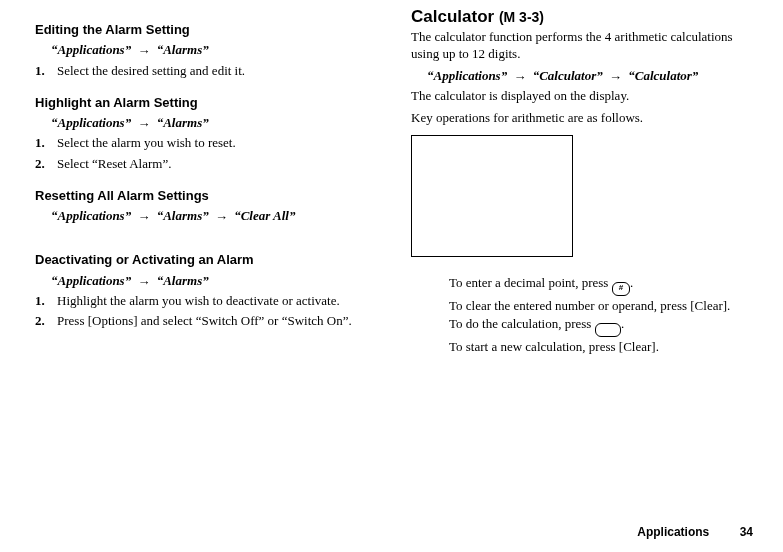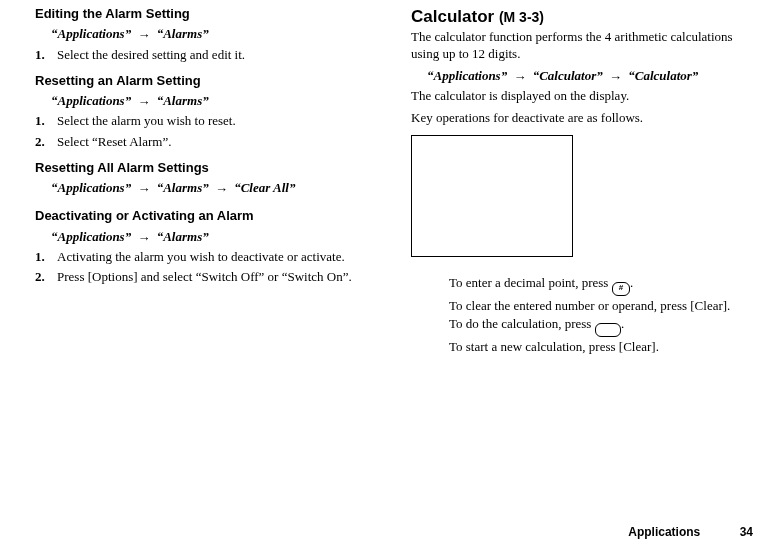--- a/index.html
+++ b/index.html
@@ -24,21 +24,21 @@
     display: flex;
     gap: 36px;
   }
   .col {
     width: 340px;
   }
   .heading-bold {
     font-family: Arial, Helvetica, sans-serif;
     font-weight: bold;
     font-size: 13px;
-    margin: 0 0 4px 0;
+    margin: 16px 0 4px 0;
   }
   .big-heading {
     font-family: Arial, Helvetica, sans-serif;
     font-weight: bold;
     font-size: 17px;
     margin: 0 0 2px 0;
     white-space: nowrap;
   }
   .menu-ref {
     font-family: Arial, Helvetica, sans-serif;
@@ -107,21 +107,21 @@
   }
   .footer {
     position: absolute;
     right: 30px;
     bottom: 12px;
     font-family: Arial, Helvetica, sans-serif;
     font-size: 12px;
   }
   .footer .fname {
     font-weight: bold;
-    margin-right: 36px;
+    margin-right: 27px;
   }
   .footer .fpage {
     font-weight: bold;
   }
   .spacer-sm { height: 8px; }
 </style>
 </head>
 <body>
 
 <div class="page">
@@ -135,21 +135,21 @@
         <span class="arrow">→</span>
         <span>“Alarms”</span>
       </div>
       <ol class="steps">
         <li>
           <span class="num">1.</span>
           <span>Select the desired setting and edit it.</span>
         </li>
       </ol>
 
-      <div class="heading-bold">Resetting an Alarm Setting</div>
+      <div class="heading-bold">Highlight an Alarm Setting</div>
       <div class="breadcrumb">
         <span>“Applications”</span>
         <span class="arrow">→</span>
         <span>“Alarms”</span>
       </div>
       <ol class="steps">
         <li>
           <span class="num">1.</span>
           <span>Select the alarm you wish to reset.</span>
         </li>
@@ -172,21 +172,21 @@
 
       <div class="heading-bold">Deactivating or Activating an Alarm</div>
       <div class="breadcrumb">
         <span>“Applications”</span>
         <span class="arrow">→</span>
         <span>“Alarms”</span>
       </div>
       <ol class="steps">
         <li>
           <span class="num">1.</span>
-          <span>Activating the alarm you wish to deactivate or activate.</span>
+          <span>Highlight the alarm you wish to deactivate or activate.</span>
         </li>
         <li>
           <span class="num">2.</span>
           <span>Press [Options] and select “Switch Off” or “Switch On”.</span>
         </li>
       </ol>
     </div>
 
     <div class="col">
 
@@ -200,21 +200,21 @@
 
       <div class="breadcrumb">
         <span>“Applications”</span>
         <span class="arrow">→</span>
         <span>“Calculator”</span>
         <span class="arrow">→</span>
         <span>“Calculator”</span>
       </div>
 
       <p class="body">The calculator is displayed on the display.</p>
-      <p class="body">Key operations for deactivate are as follows.</p>
+      <p class="body">Key operations for arithmetic are as follows.</p>
 
       <div class="fig-box"></div>
 
       <div class="notes">
         <p>
           <span>To enter a decimal point, press </span><span class="key-chip">#</span><span>.</span>
         </p>
         <p>To clear the entered number or operand, press [Clear].</p>
         <p>
           <span>To do the calculation, press </span><span class="key-chip wide">&nbsp;</span><span>.</span>

